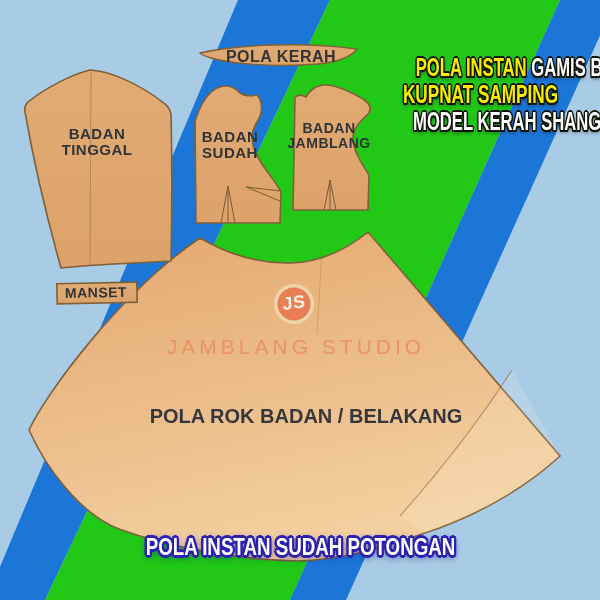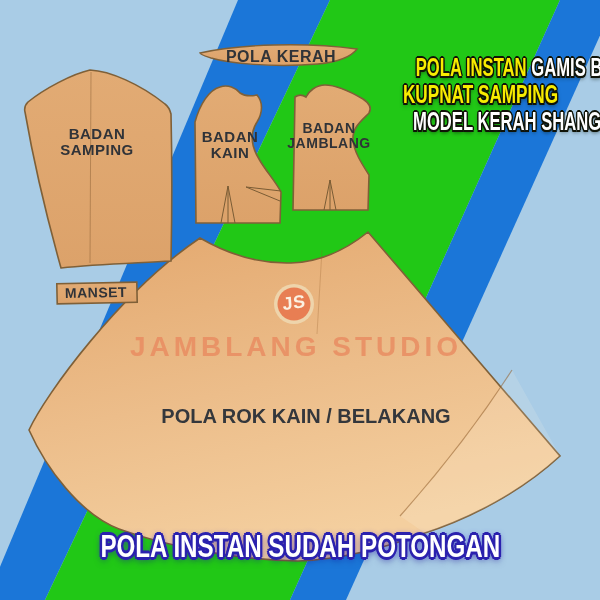--- a/index.html
+++ b/index.html
@@ -22,32 +22,32 @@
     text-shadow:
       -2px 0 0 #101408, 2px 0 0 #101408, 0 -2px 0 #101408, 0 2px 0 #101408,
       -1.5px -1.5px 0 #101408, 1.5px -1.5px 0 #101408,
       -1.5px 1.5px 0 #101408, 1.5px 1.5px 0 #101408,
       0 3px 5px rgba(10,20,5,.55);
   }
   .yellow{color:#f8ec00;}
   .white{color:#ffffff;}
   .footer-block{
     position:absolute;left:0;top:531px;width:600px;text-align:center;
-    font-weight:bold;font-size:31px;line-height:32px;z-index:6;
+    font-weight:bold;font-size:24px;line-height:32px;z-index:6;
   }
   .outline-indigo{
     text-shadow:
       -3px 0 0 #2b21ae, 3px 0 0 #2b21ae, 0 -3px 0 #2b21ae, 0 3px 0 #2b21ae,
       -2.2px -2.2px 0 #2b21ae, 2.2px -2.2px 0 #2b21ae,
       -2.2px 2.2px 0 #2b21ae, 2.2px 2.2px 0 #2b21ae,
       0 0 7px rgba(62,48,214,.8), 0 4px 9px rgba(28,18,120,.5);
   }
   .studio-name{
     position:absolute;left:296px;top:347px;transform:translate(-50%,-50%);
-    font-weight:bold;font-size:28px;letter-spacing:4px;color:rgba(233,138,95,.8);
+    font-weight:normal;font-size:21px;letter-spacing:4px;color:rgba(233,138,95,.8);
     white-space:nowrap;z-index:3;
   }
   .monogram{
     position:absolute;left:294px;top:304px;
     transform:translate(-50%,-54%) rotate(-8deg) skewX(-4deg);
     font-weight:bold;font-size:18px;color:#fbf1e2;letter-spacing:.5px;z-index:3;
   }
   .skirt-caption{
     position:absolute;left:306px;top:416px;transform:translate(-50%,-50%);
     text-align:center;color:#34373c;font-weight:bold;z-index:3;white-space:nowrap;
@@ -111,37 +111,37 @@
     <rect x="57" y="283" width="80" height="20" transform="rotate(-1.2 97 293)" fill="url(#gPaper)" stroke="#7f6038" stroke-width="1.6"></rect>
 
     <circle cx="294" cy="304" r="20" fill="#eed4ab"></circle>
     <circle cx="294" cy="304" r="16.5" fill="#e87e53"></circle>
   </svg>
 
   <div class="label" style="left:281px;top:57px;font-size:16px;text-align:right;">POLA KERAH</div>
 
   <div class="label" style="left:97px;top:142px;font-size:15px;">
     <div>BADAN</div>
-    <div>SAMPING</div>
+    <div>TINGGAL</div>
   </div>
 
   <div class="label" style="left:230px;top:145px;font-size:15px;">
     <div>BADAN</div>
-    <div>KAIN</div>
+    <div>SUDAH</div>
   </div>
 
   <div class="label" style="left:329px;top:136px;font-size:14px;">
     <div>BADAN</div>
     <div>JAMBLANG</div>
   </div>
 
   <div class="label" style="left:96px;top:293px;font-size:14px;transform:translate(-50%,-50%) rotate(-1.2deg);">MANSET</div>
 
   <div class="skirt-caption">
-    <div class="l1">POLA ROK KAIN / BELAKANG</div>
+    <div class="l1">POLA ROK BADAN / BELAKANG</div>
   </div>
 
   <div class="monogram">JS</div>
   <div class="studio-name">JAMBLANG STUDIO</div>
 
   <div class="header-block">
     <div>
       <span class="cond outline-dark" style="transform:scaleX(.64);">
         <span class="yellow">POLA INSTAN</span><span class="white"> GAMIS BUSUI</span>
       </span>

